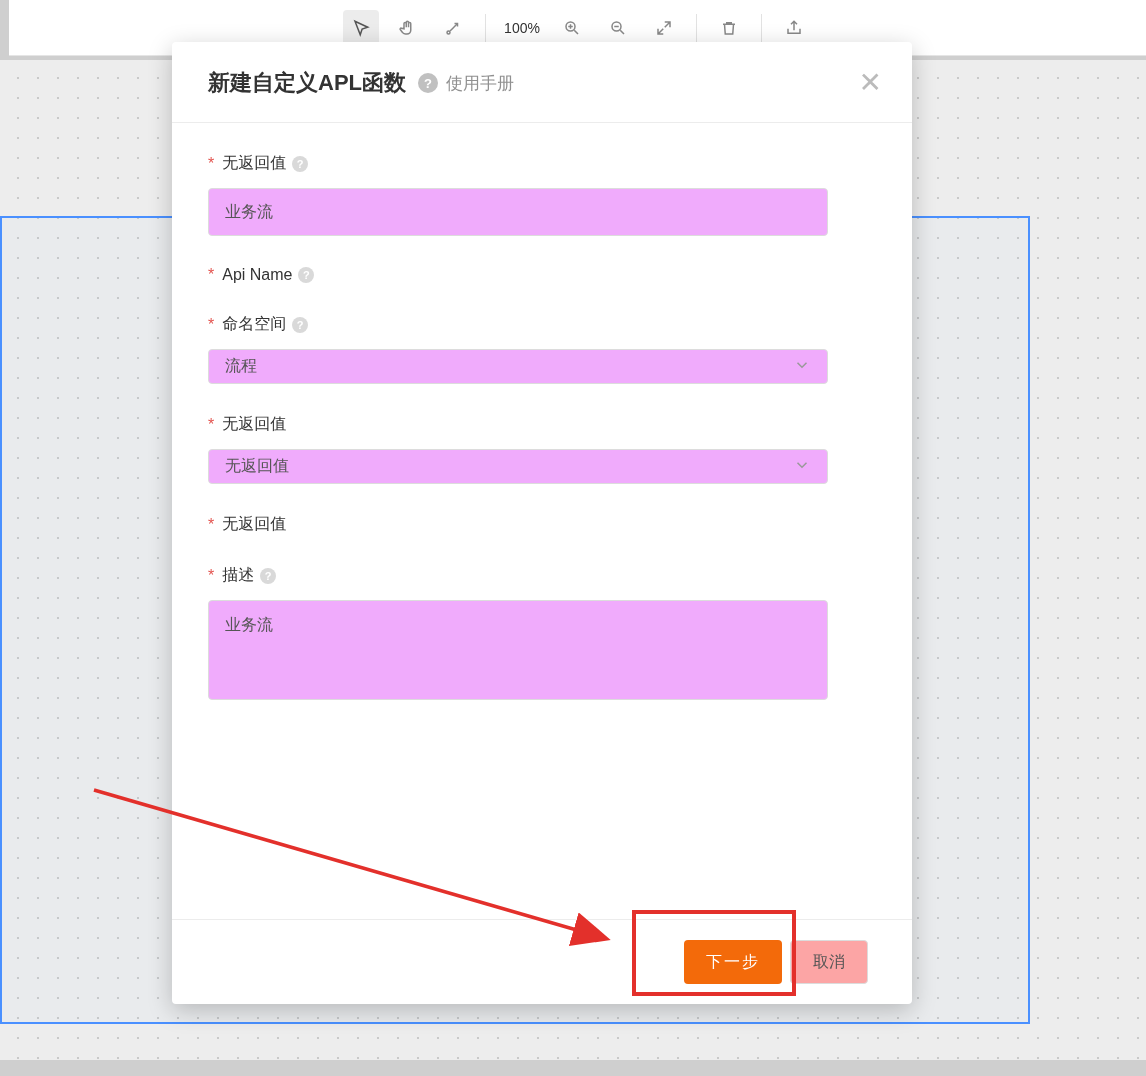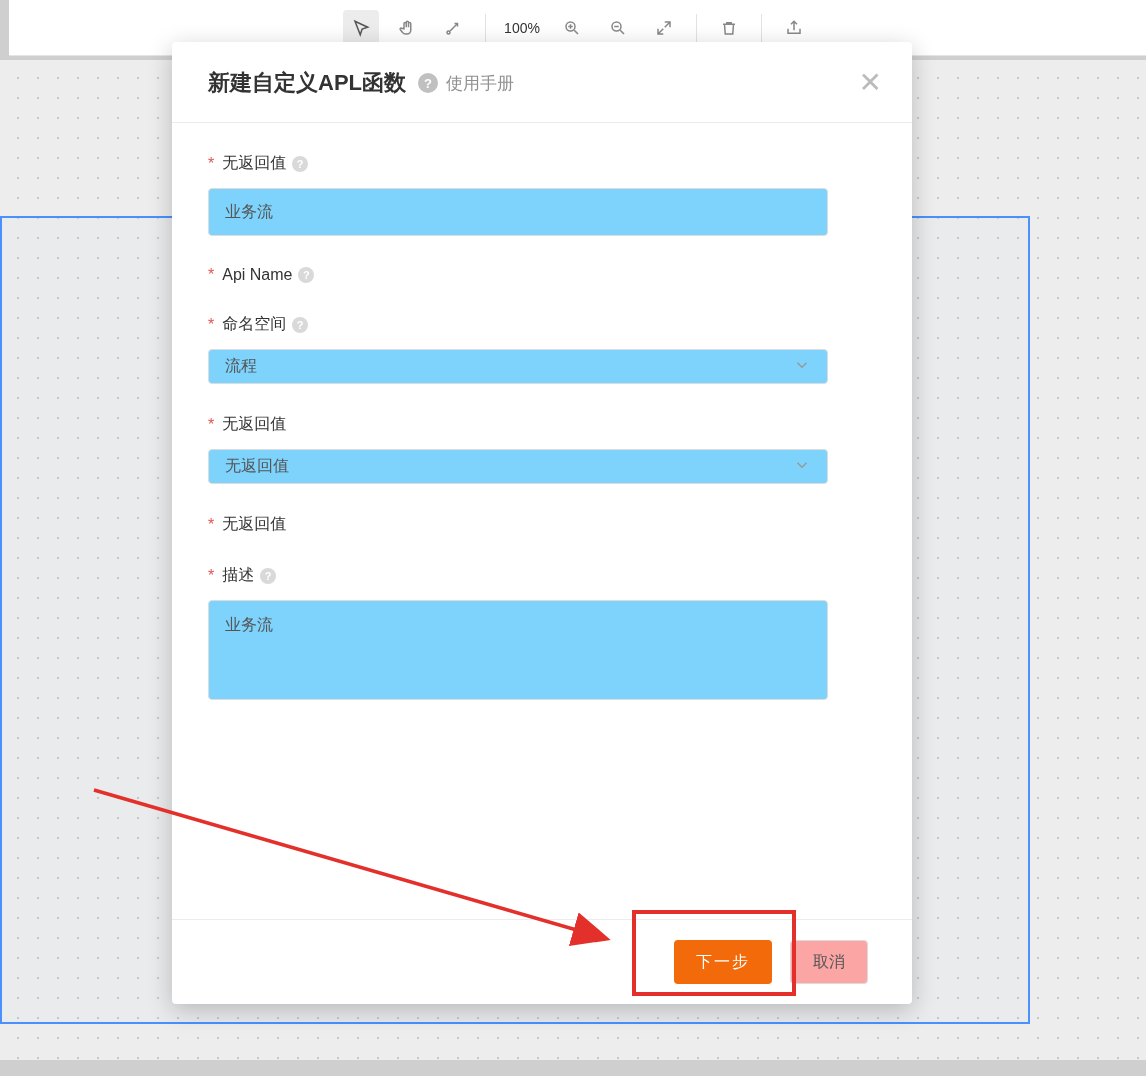--- a/index.html
+++ b/index.html
@@ -61,32 +61,32 @@
   .modal-body::-webkit-scrollbar-button:single-button { background:#f1f1f1; height:14px; display:block; }
   .modal-body::-webkit-scrollbar-button:vertical:decrement { border-bottom:6px solid #888; border-left:5px solid transparent; border-right:5px solid transparent; }
   .modal-body::-webkit-scrollbar-button:vertical:increment { border-top:6px solid #888; border-left:5px solid transparent; border-right:5px solid transparent; }
 
   .form-row { margin-bottom: 30px; }
   .form-label { font-size:16px; color:#333; margin-bottom:14px; display:flex; align-items:center; gap:6px; }
   .req { color:#e3544f; margin-right:2px; }
   .lbl-help { width:16px; height:16px; border-radius:50%; background:#d9d9d9; color:#fff; font-size:11px; font-weight:bold; display:inline-flex; align-items:center; justify-content:center; }
   .input, .select, .textarea {
     width: 620px; border:1px solid #dcdcdc; border-radius:4px;
-    font-size:16px; color:#555; background:#7dd3fc;
+    font-size:16px; color:#555; background:#f0abfc;
   }
   .input { height:48px; padding:0 16px; }
   .select { height:35px; padding:0 16px; display:flex; align-items:center; justify-content:space-between; cursor:pointer; }
   .select .chev { color:#aaa; }
   .textarea { height:100px; padding:14px 16px; resize:none; }
 
   .modal-footer {
     flex-shrink:0;
     border-top:1px solid #ececec;
     padding: 20px 44px 20px 20px;
-    display:flex; justify-content:flex-end; gap:18px; align-items:center;
+    display:flex; justify-content:flex-end; gap:8px; align-items:center;
   }
   .btn { height:44px; padding:0 22px; font-size:16px; border-radius:4px; cursor:pointer; display:flex; align-items:center; justify-content:center; }
   .btn-primary { background:#f36a0a; color:#fff; border:none; letter-spacing:2px; }
   .btn-default { background:#fca5a5; color:#555; border:1px solid #dcdcdc; }
 
   
   .highlight-box {
     position:absolute; border:4px solid #e3302b; pointer-events:none;
   }
   .arrow-svg { position:absolute; pointer-events:none; }

